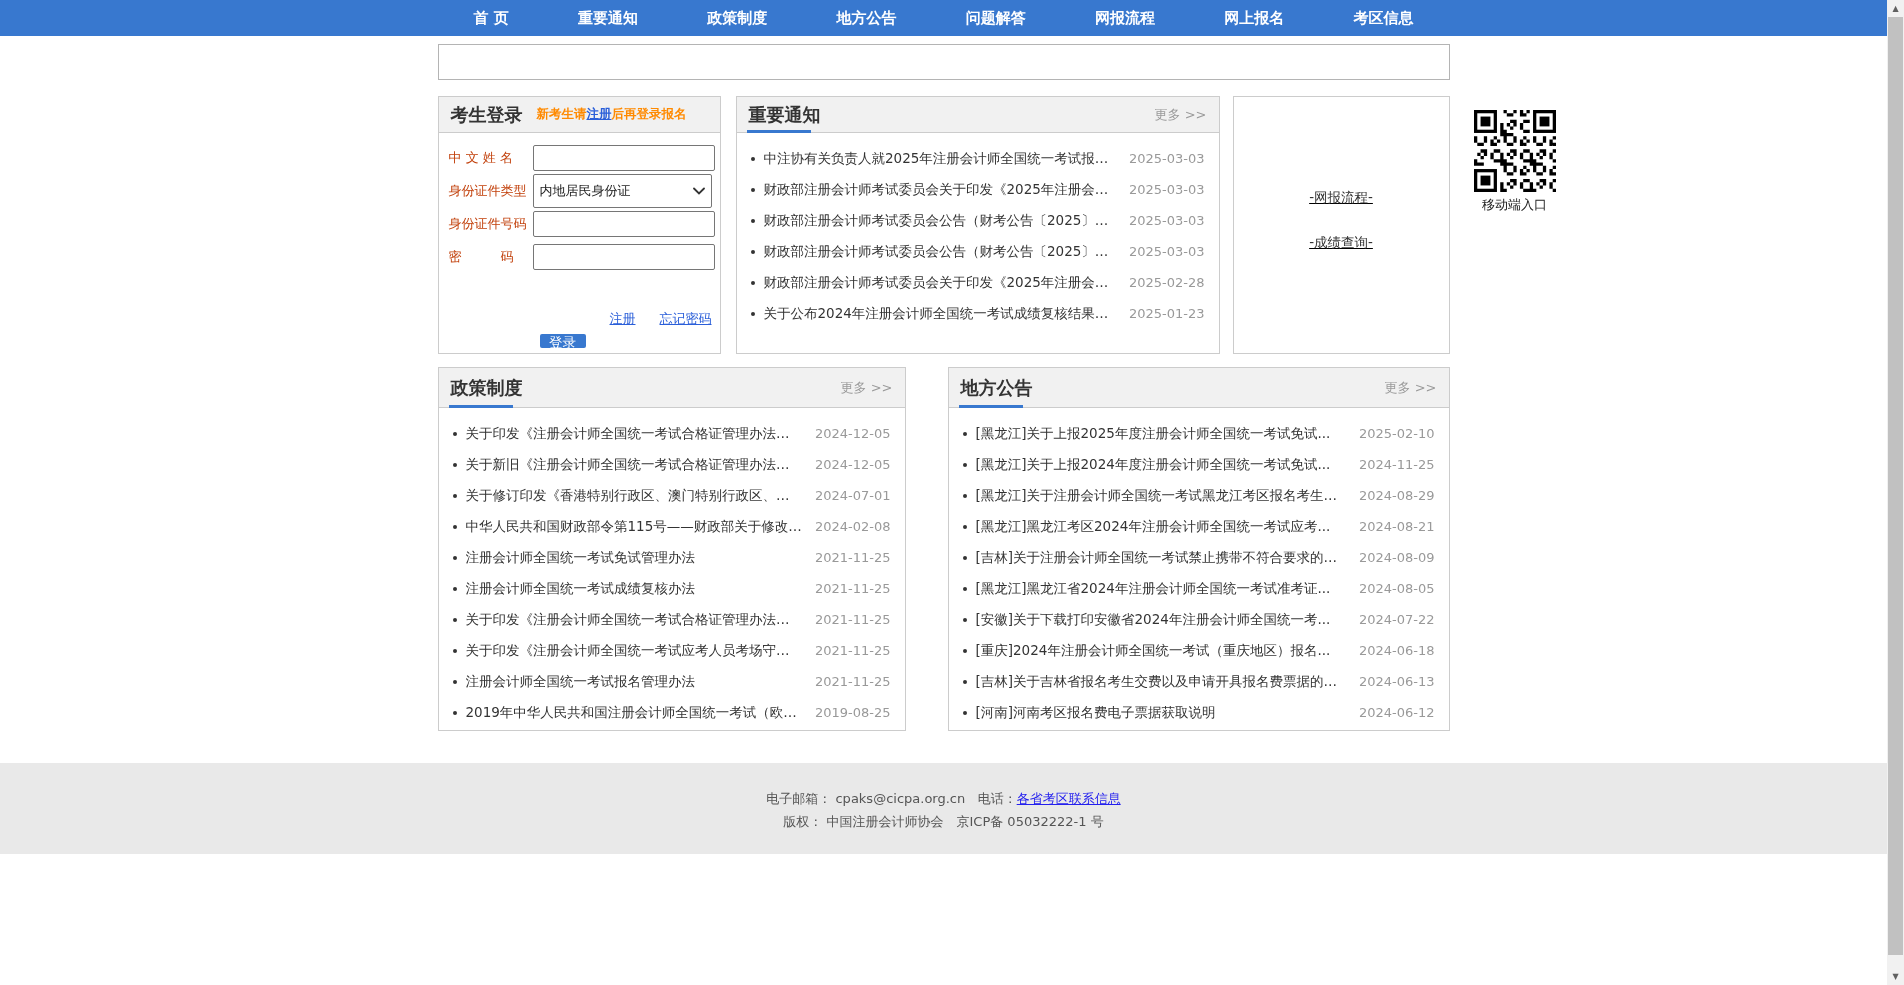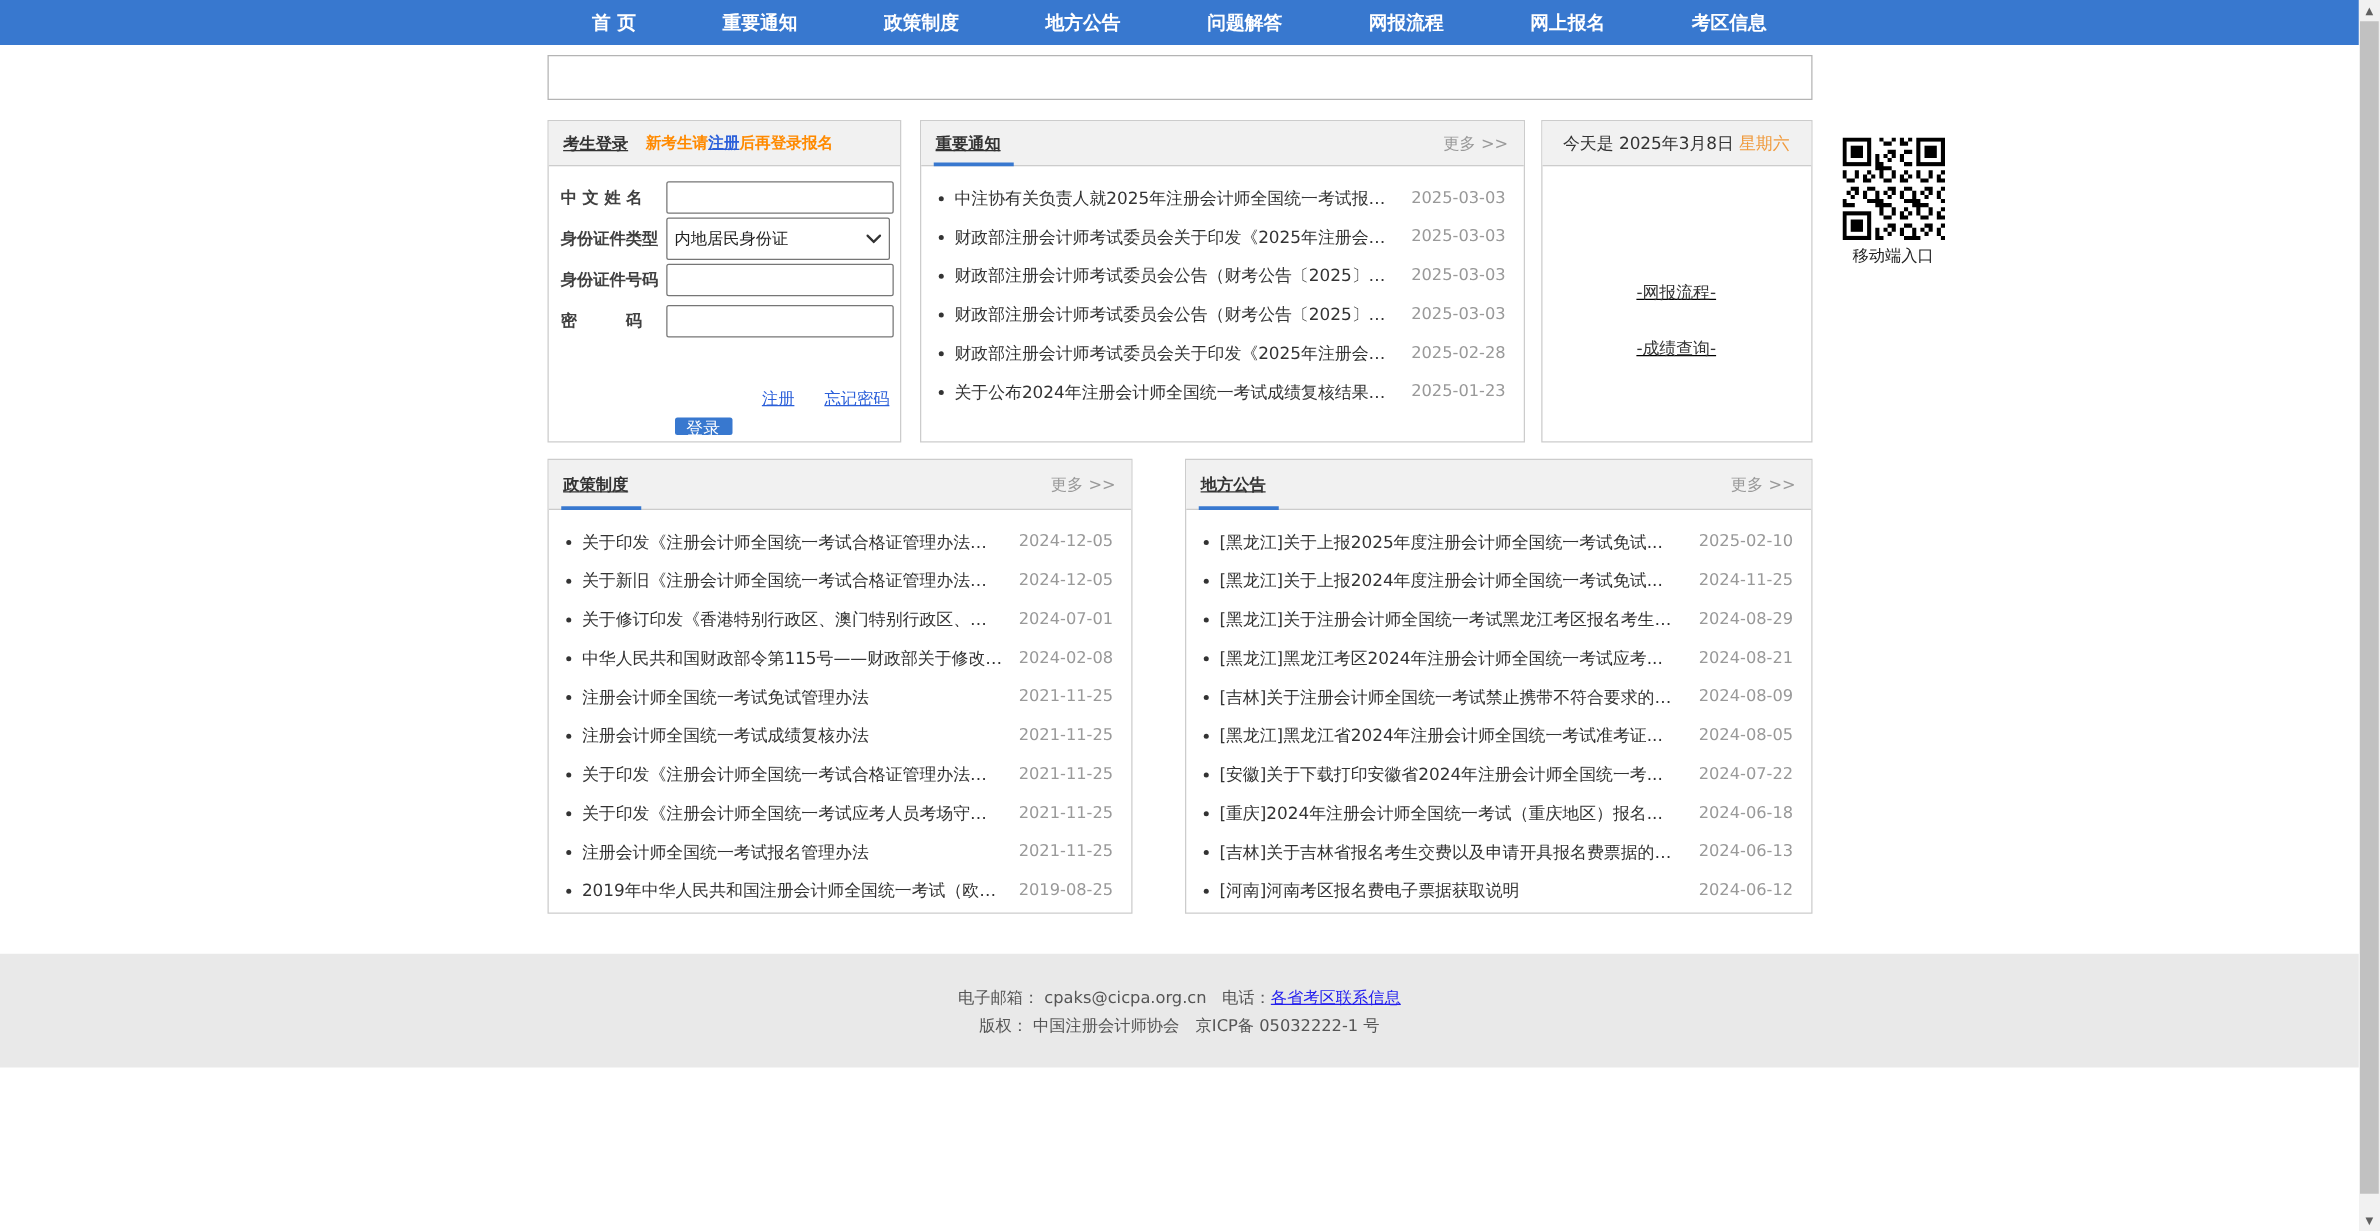--- a/index.html
+++ b/index.html
@@ -22,31 +22,31 @@
   
   .content { width:1012px; margin:0 auto; position:relative; }
   .marquee-box { margin-top:8px; height:36px; background:#fff; border:1px solid #b4b4b4; }
 
   .row1 { display:flex; margin-top:16px; }
   .row2 { display:flex; margin-top:13px; }
 
   .panel { background:#fff; border:1px solid #ccc; }
   .panel-header { height:36px; background:#f1f1f1; border-bottom:1px solid #ccc;
     display:flex; align-items:center; padding:0 12px; position:relative; }
-  .panel-title { font-size:13px; font-weight:bold; color:#333;text-decoration:underline; }
+  .panel-title { font-size:18px; font-weight:bold; color:#333; }
   .title-accent { position:absolute; left:10px; bottom:-1px; width:64px; height:3px; background:#3878cf; }
   .more-link { margin-left:auto; color:#999; font-size:13px; cursor:pointer; }
 
   
   .login-panel { width:283px; height:258px; }
   .login-notice { margin-left:14px; font-size:12.5px; font-weight:bold; color:#ff8a00; white-space:nowrap; }
   .login-notice a { color:#2b5fd9; text-decoration:underline; cursor:pointer; }
   .login-form { padding:12px 8px 0 8px; }
   .form-row { display:flex; align-items:center; margin-bottom:7px; height:26px; }
-  .form-label { width:86px; font-size:13px; color:#404040; flex:0 0 auto; padding-left:2px;font-weight:bold; }
+  .form-label { width:86px; font-size:13px; color:#c2410c; flex:0 0 auto; padding-left:2px; }
   .form-input { flex:1; height:26px; border:1px solid #767676; border-radius:2px; font-size:13px; padding:0 5px;
     font-family:"DejaVu Sans","Liberation Sans",sans-serif; }
   .fake-select { flex:1; height:26px; border:1px solid #767676; border-radius:2px; font-size:13px;
     display:flex; align-items:center; padding:16px 6px; cursor:pointer; background:#fff; color:#222; }
   .fake-select .chev { margin-left:auto; }
   .btn-row { display:flex; align-items:center; margin:20px 0 0 93px; }
   .login-btn { width:57px; height:14px; background:#3878cf; color:#fff; border:none; border-radius:2px;
     font-size:13.5px; cursor:pointer; font-family:inherit;margin-top:44px; }
   .small-link { font-size:13px; color:#2b5fd9; text-decoration:underline; margin-left:24px; cursor:pointer; white-space:nowrap; }
 
@@ -196,23 +196,20 @@
 
             <li>
               <span class="bullet"></span>
               <span class="item-text">关于公布2024年注册会计师全国统一考试成绩复核结果的公...</span>
               <span class="item-date">2025-01-23</span>
             </li>
           </ul>
       </div>
 
       <div class="panel info-panel">
-        <div class="panel-header">
-          <span class="today-text"><span>今天是 2025年3月8日</span><span class="today-week">星期六</span></span>
-        </div>
         <div class="info-links">
           <a class="info-link first">-网报流程-</a>
           <a class="info-link second">-成绩查询-</a>
         </div>
       </div>
     </div>
 
     <div class="qr-block">
       <svg id="qr" class="qr-svg" viewBox="0 0 25 25">
           <path fill="#000" fill-rule="evenodd" d="M9 0h1v1h-1zM12 0h1v1h-1zM14 0h1v1h-1zM16 0h1v1h-1zM10 1h1v1h-1zM11 1h1v1h-1zM14 1h1v1h-1zM15 1h1v1h-1zM11 3h1v1h-1zM12 3h1v1h-1zM15 3h1v1h-1zM16 3h1v1h-1zM8 4h1v1h-1zM10 4h1v1h-1zM12 4h1v1h-1zM14 4h1v1h-1zM8 5h1v1h-1zM11 5h1v1h-1zM14 5h1v1h-1zM8 6h1v1h-1zM9 6h1v1h-1zM15 6h1v1h-1zM16 6h1v1h-1zM8 7h1v1h-1zM9 7h1v1h-1zM10 7h1v1h-1zM11 7h1v1h-1zM0 8h1v1h-1zM3 8h1v1h-1zM6 8h1v1h-1zM9 8h1v1h-1zM12 8h1v1h-1zM15 8h1v1h-1zM18 8h1v1h-1zM21 8h1v1h-1zM24 8h1v1h-1zM0 9h1v1h-1zM3 9h1v1h-1zM5 9h1v1h-1zM7 9h1v1h-1zM9 9h1v1h-1zM12 9h1v1h-1zM14 9h1v1h-1zM16 9h1v1h-1zM18 9h1v1h-1zM21 9h1v1h-1zM23 9h1v1h-1zM1 10h1v1h-1zM2 10h1v1h-1zM5 10h1v1h-1zM6 10h1v1h-1zM10 10h1v1h-1zM11 10h1v1h-1zM14 10h1v1h-1zM15 10h1v1h-1zM19 10h1v1h-1zM20 10h1v1h-1zM23 10h1v1h-1zM24 10h1v1h-1zM2 12h1v1h-1zM3 12h1v1h-1zM6 12h1v1h-1zM7 12h1v1h-1zM11 12h1v1h-1zM12 12h1v1h-1zM15 12h1v1h-1zM16 12h1v1h-1zM20 12h1v1h-1zM21 12h1v1h-1zM24 12h1v1h-1zM1 13h1v1h-1zM3 13h1v1h-1zM5 13h1v1h-1zM8 13h1v1h-1zM10 13h1v1h-1zM12 13h1v1h-1zM14 13h1v1h-1zM17 13h1v1h-1zM19 13h1v1h-1zM21 13h1v1h-1zM23 13h1v1h-1zM2 14h1v1h-1zM5 14h1v1h-1zM8 14h1v1h-1zM11 14h1v1h-1zM14 14h1v1h-1zM17 14h1v1h-1zM20 14h1v1h-1zM23 14h1v1h-1zM0 15h1v1h-1zM6 15h1v1h-1zM7 15h1v1h-1zM8 15h1v1h-1zM9 15h1v1h-1zM15 15h1v1h-1zM16 15h1v1h-1zM17 15h1v1h-1zM18 15h1v1h-1zM24 15h1v1h-1zM0 16h1v1h-1zM1 16h1v1h-1zM2 16h1v1h-1zM8 16h1v1h-1zM9 16h1v1h-1zM10 16h1v1h-1zM11 16h1v1h-1zM17 16h1v1h-1zM18 16h1v1h-1zM19 16h1v1h-1zM20 16h1v1h-1zM9 17h1v1h-1zM12 17h1v1h-1zM15 17h1v1h-1zM18 17h1v1h-1zM21 17h1v1h-1zM24 17h1v1h-1zM9 18h1v1h-1zM12 18h1v1h-1zM14 18h1v1h-1zM16 18h1v1h-1zM18 18h1v1h-1zM21 18h1v1h-1zM23 18h1v1h-1zM10 19h1v1h-1zM11 19h1v1h-1zM14 19h1v1h-1zM15 19h1v1h-1zM19 19h1v1h-1zM20 19h1v1h-1zM23 19h1v1h-1zM24 19h1v1h-1zM11 21h1v1h-1zM12 21h1v1h-1zM15 21h1v1h-1zM16 21h1v1h-1zM20 21h1v1h-1zM21 21h1v1h-1zM24 21h1v1h-1zM8 22h1v1h-1zM10 22h1v1h-1zM12 22h1v1h-1zM14 22h1v1h-1zM17 22h1v1h-1zM19 22h1v1h-1zM21 22h1v1h-1zM23 22h1v1h-1zM8 23h1v1h-1zM11 23h1v1h-1zM14 23h1v1h-1zM17 23h1v1h-1zM20 23h1v1h-1zM23 23h1v1h-1zM8 24h1v1h-1zM9 24h1v1h-1zM15 24h1v1h-1zM16 24h1v1h-1zM17 24h1v1h-1zM18 24h1v1h-1zM24 24h1v1h-1z"></path>

